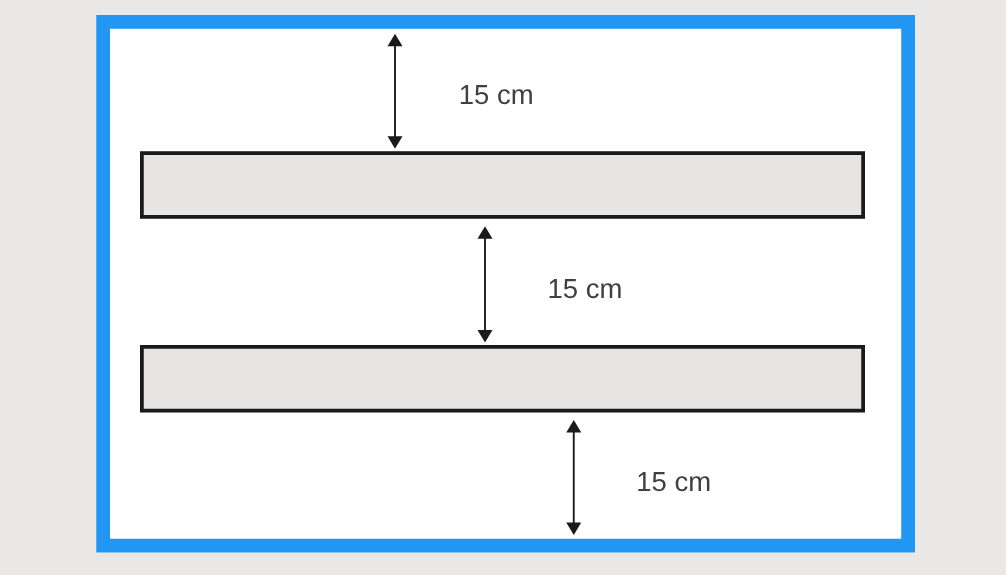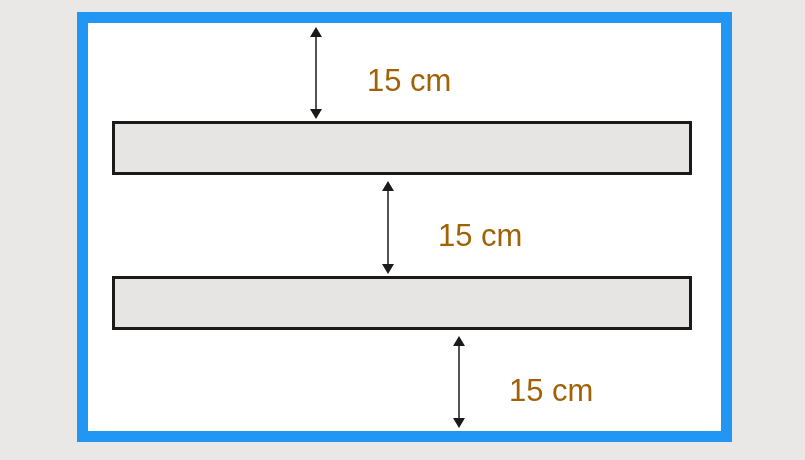--- a/index.html
+++ b/index.html
@@ -12,21 +12,21 @@
       position:absolute; left:77px; top:12px; width:633px; height:408px;
       border:11px solid #2196f3; background:#ffffff;
     }
     .shelf {
       position:absolute; left:112px; width:574px; height:48px;
       border:3px solid #1a1a1a; background:#e6e5e4;
     }
     .arrow { position:absolute; width:14px; }
     .arrow svg { display:block; }
     .label {
-      position:absolute; color:#a16207; font-size:31px;
+      position:absolute; color:#404040; font-size:22px;
       white-space:nowrap; line-height:1;
     }
   </style>
 </head>
 <body>
 
 <div class="frame"></div>
 
 <div class="shelf" style="top:121px;"></div>
 <div class="shelf" style="top:276px;"></div>

